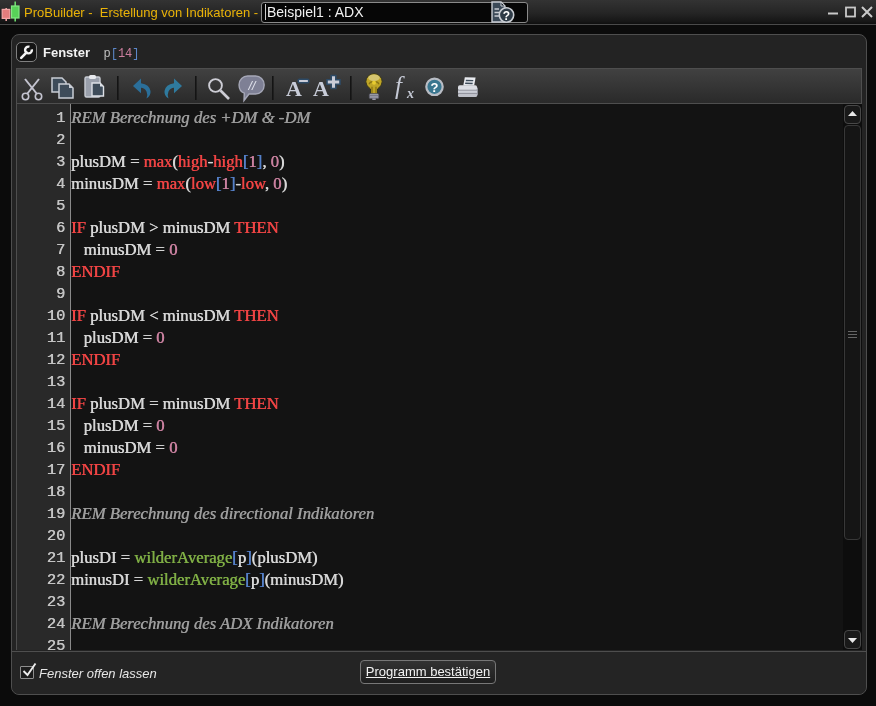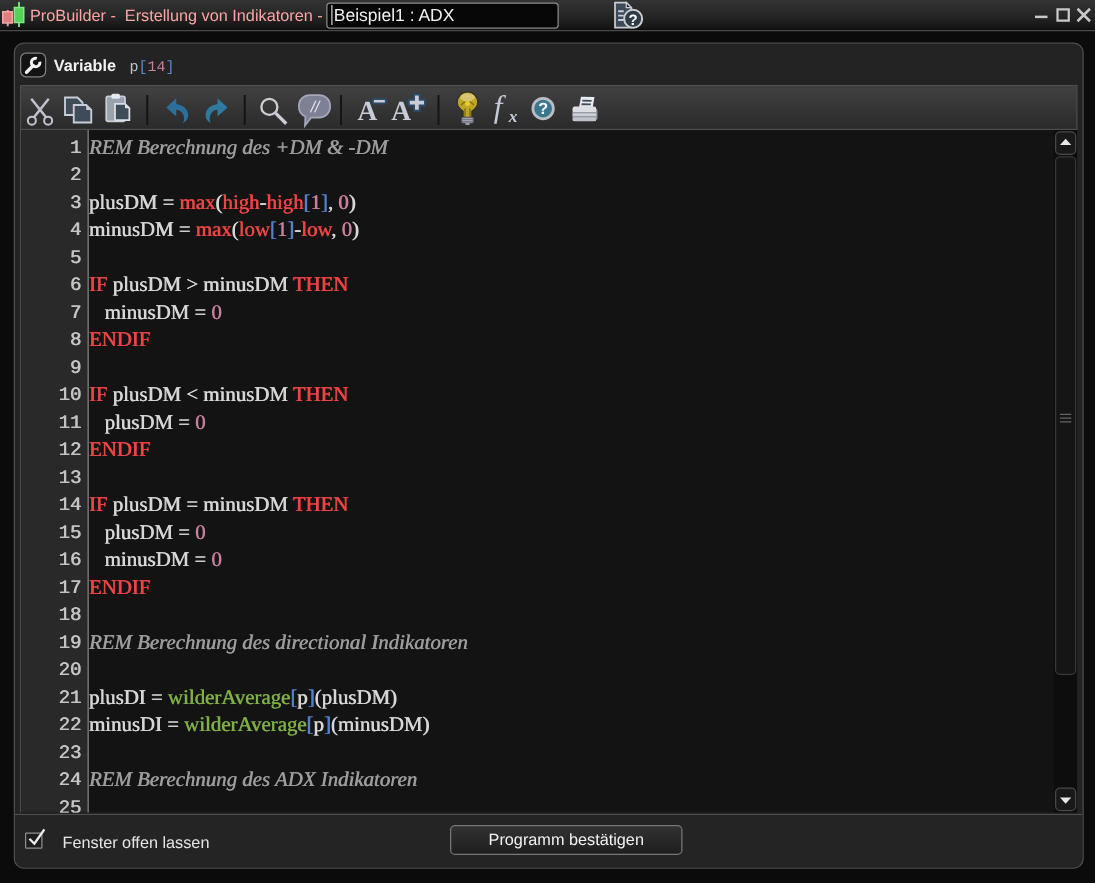--- a/index.html
+++ b/index.html
@@ -4,22 +4,22 @@
 <style>
   * { margin:0; padding:0; box-sizing:border-box; }
   html,body { width:876px; height:706px; background:#0b0b0b; overflow:hidden;
     font-family:"Liberation Sans", sans-serif; }
   .abs { position:absolute; }
 
   
   #titlebar { position:absolute; left:0; top:0; width:876px; height:24px;
     background:linear-gradient(#333333, #252525 55%, #161616 90%, #0e0e0e); }
   #titlesep { position:absolute; left:0; top:24px; width:876px; height:1px; background:#4a4a4a; }
-  #titletext { position:absolute; left:24px; top:5px; font-size:13px; color:#fca5a5; }
-  #titleinput { position:absolute; left:261px; top:2px; width:186px; height:21px;
+  #titletext { position:absolute; left:24px; top:5px; font-size:13px; color:#eab308; }
+  #titleinput { position:absolute; left:261px; top:2px; width:267px; height:21px;
     background:#060606; border:1px solid #8a8a8a; border-radius:3px;
     color:#f2f2f2; font-size:14px; line-height:19px; padding-left:5px; }
   #caret { position:absolute; left:265px; top:4px; width:1px; height:16px; background:#cccccc; }
 
   
   #panel { position:absolute; left:11px; top:34px; width:856px; height:661px;
     background:#232323; border:1px solid #4e4e4e; border-radius:8px; }
 
   
   #wrenchbtn { position:absolute; left:16px; top:42px; width:21px; height:20px;
@@ -57,24 +57,24 @@
   #sthumb { position:absolute; left:844px; top:125px; width:17px; height:415px;
     background:#151515; border:1px solid #383838; border-radius:4px; }
   .grip { position:absolute; left:848px; width:9px; height:1px; background:#666; }
 
   
   #bottombar { position:absolute; left:12px; top:651px; width:854px; height:43px;
     background:#242424; border-top:1px solid #4e4e4e;
     border-radius:0 0 8px 8px; }
   #cbox { position:absolute; left:20px; top:666px; width:14px; height:13px;
     background:#1c1c1c; border:1px solid #8e8e8e; border-radius:1px; }
-  #cboxlabel { position:absolute; left:50px; top:666px; font-size:13px; color:#e6e6e6; }
-  #confirmbtn { position:absolute; left:360px; top:660px; width:186px; height:24px;
+  #cboxlabel { position:absolute; left:39px; top:666px; font-size:13px; color:#e6e6e6;font-style:italic; }
+  #confirmbtn { position:absolute; left:360px; top:660px; width:136px; height:24px;
     background:linear-gradient(#323232,#1e1e1e); border:1px solid #777777; border-radius:4px;
-    color:#f2f2f2; font-size:13px; text-align:center; line-height:22px; }
+    color:#f2f2f2; font-size:13px; text-align:center; line-height:22px;text-decoration:underline; }
 </style>
 </head>
 <body>
 
 <div id="titlebar"></div>
 <div id="titlesep"></div>
 
 <svg class="abs" style="left:0;top:0" width="24" height="24" viewBox="0 0 24 24">
   <line x1="6.2" y1="8" x2="6.2" y2="21" stroke="#eda0a0" stroke-width="1.6"></line>
   <rect x="2.2" y="9.4" width="7.6" height="9" fill="#e27d7d" stroke="#f2a6a6" stroke-width="1.2"></rect>
@@ -103,21 +103,21 @@
 </svg>
 
 <div id="panel"></div>
 
 <div id="wrenchbtn"></div>
 <svg class="abs" style="left:18px;top:44px" width="17" height="17" viewBox="0 0 17 17">
   <circle cx="10.5" cy="6" r="3.4" stroke="#f4f4f4" stroke-width="2.4" fill="none"></circle>
   <path d="M10.5 6 L12.2 0.2 L17 4.8 Z" fill="#141414"></path>
   <path d="M3.2 13.8 L8.6 8.4" stroke="#f4f4f4" stroke-width="2.6" stroke-linecap="round"></path>
 </svg>
-<div id="vartitle">Variable</div>
+<div id="vartitle">Fenster</div>
 <div id="varmono">p<span class="b">[</span><span class="n">14</span><span class="b">]</span></div>
 
 <div id="toolbar"></div>
 <svg class="abs" style="left:0;top:68px" width="876" height="36" viewBox="0 0 876 36">
 
   <g stroke="#c3c3cf" fill="none">
     <path d="M25 11 L37 26" stroke-width="2"></path>
     <path d="M39 11 L27 26" stroke-width="2"></path>
     <circle cx="25.5" cy="28.5" r="3.2" stroke-width="1.6"></circle>
     <circle cx="38.5" cy="28.5" r="3.2" stroke-width="1.6"></circle>

